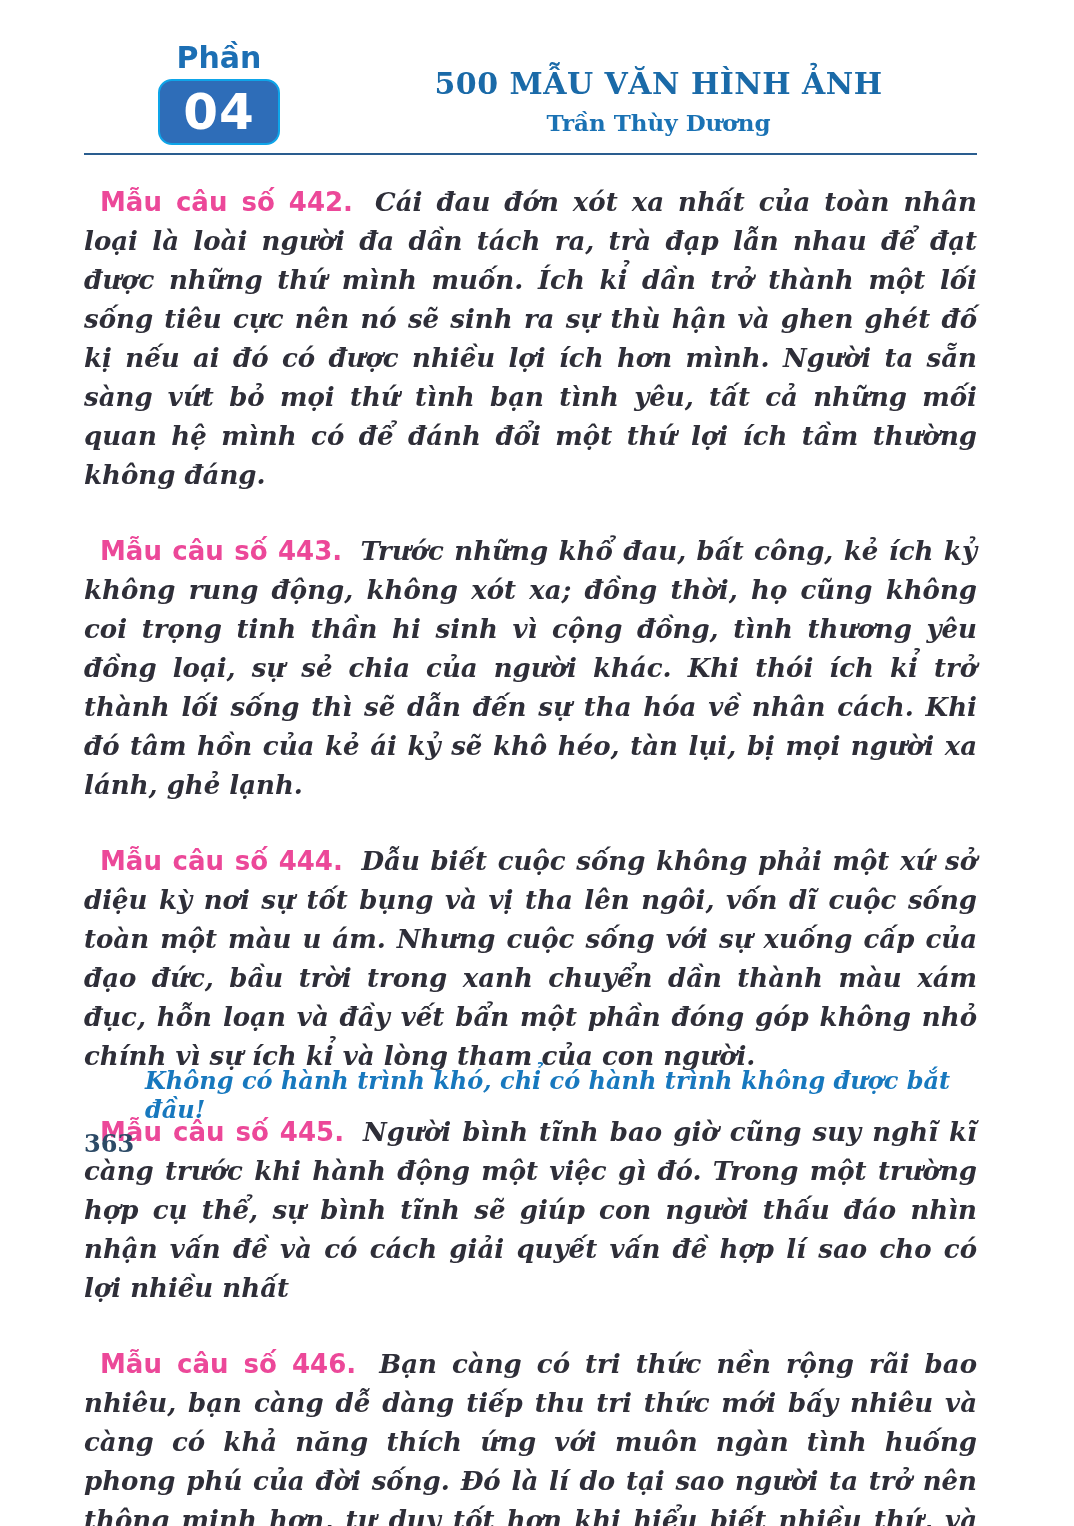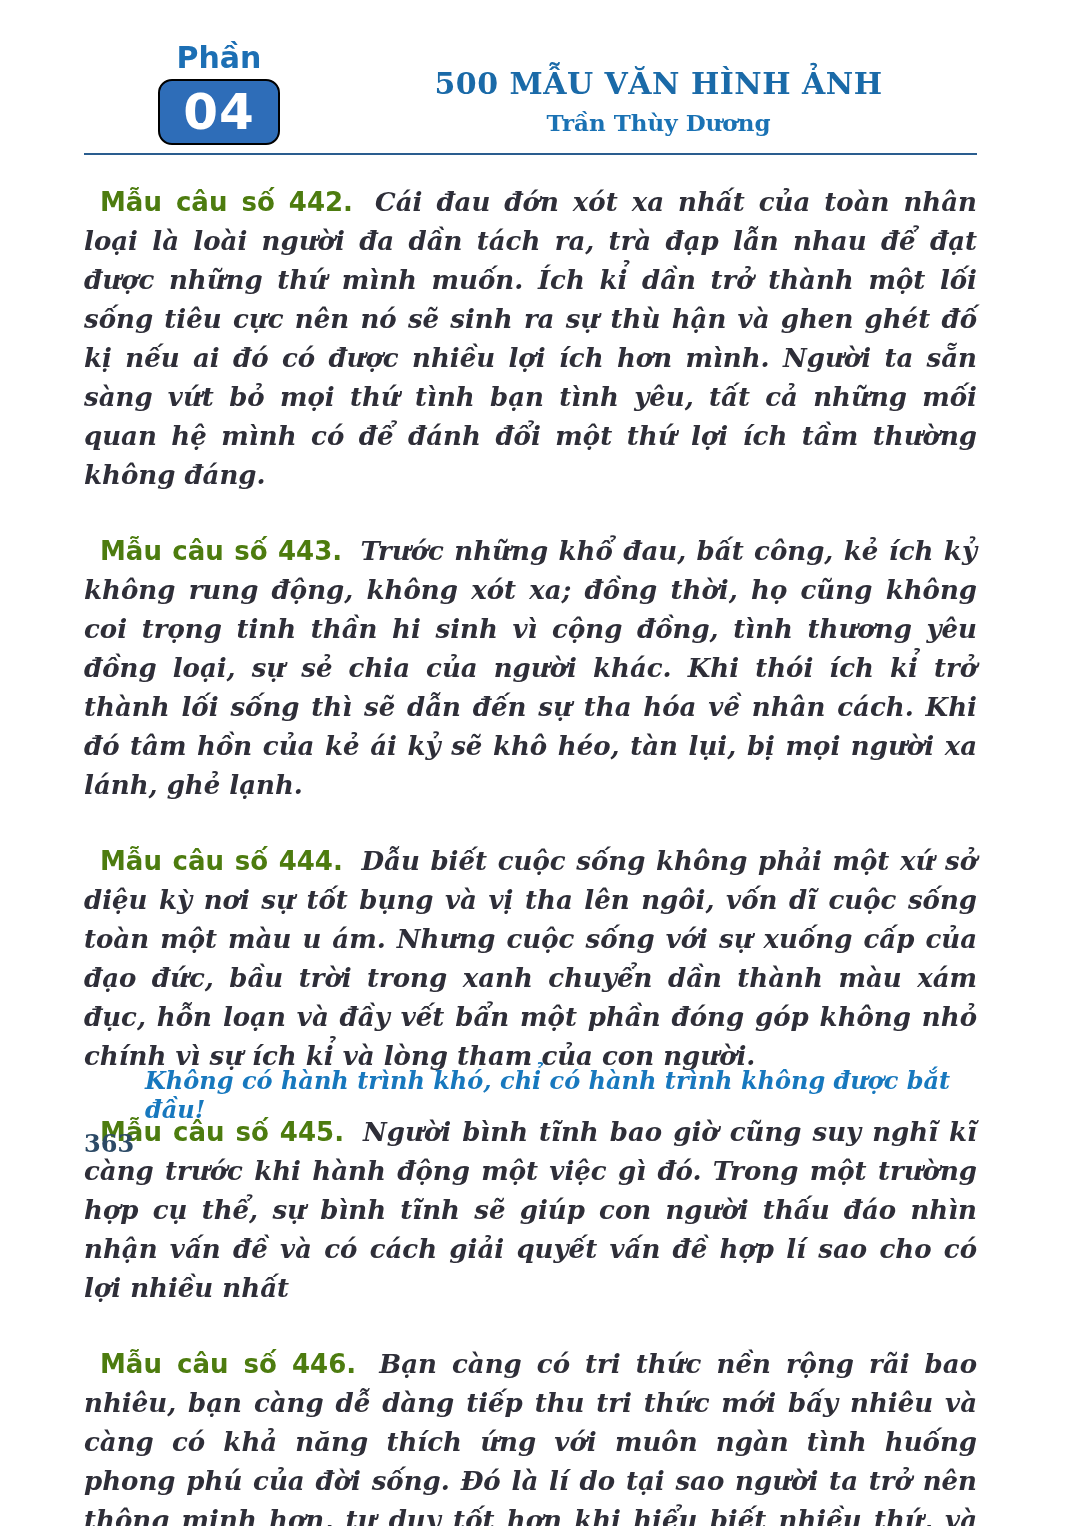--- a/index.html
+++ b/index.html
@@ -33,21 +33,21 @@
     font-family: "DejaVu Sans", sans-serif;
     font-weight: bold;
     font-size: 30px;
     color: #1c6fb4;
     margin-bottom: 4px;
   }
   .part-number {
     width: 122px;
     height: 66px;
     background: #2e6db8;
-    border: 2px solid #000000;
+    border: 2px solid #0ea5e9;
     border-radius: 14px;
     color: #ffffff;
     font-family: "DejaVu Sans", sans-serif;
     font-weight: bold;
     font-size: 50px;
     line-height: 62px;
     text-align: center;
     letter-spacing: 1px;
   }
   .title-block {
@@ -88,21 +88,21 @@
     color: #2e2e38;
     text-align: justify;
     text-indent: 16px;
     margin-bottom: 37px;
     font-style: italic;
   }
   .para-label {
     font-family: "DejaVu Sans", sans-serif;
     font-style: normal;
     font-weight: bold;
-    color: #4d7c0f;
+    color: #ec4899;
     margin-right: 8px;
   }
   .para-text {
     font-family: "DejaVu Serif", serif;
     font-style: italic;
     font-weight: bold;
   }
 
   
   .footer-quote {

